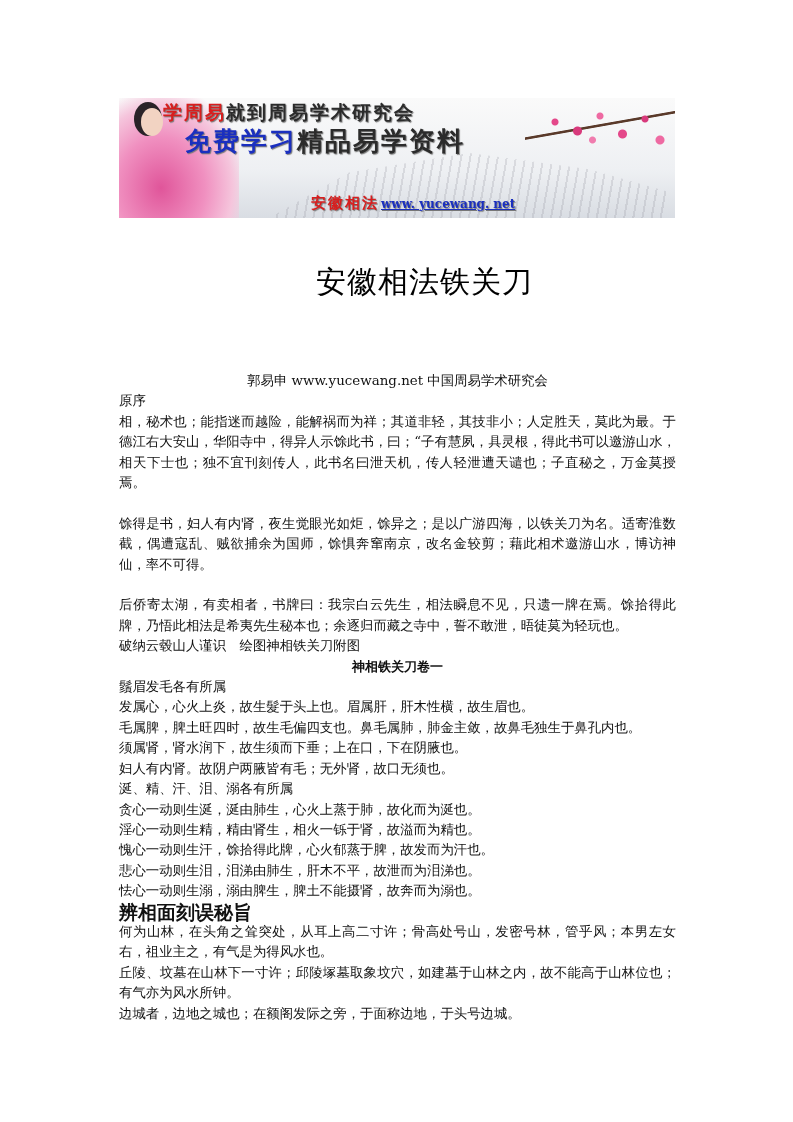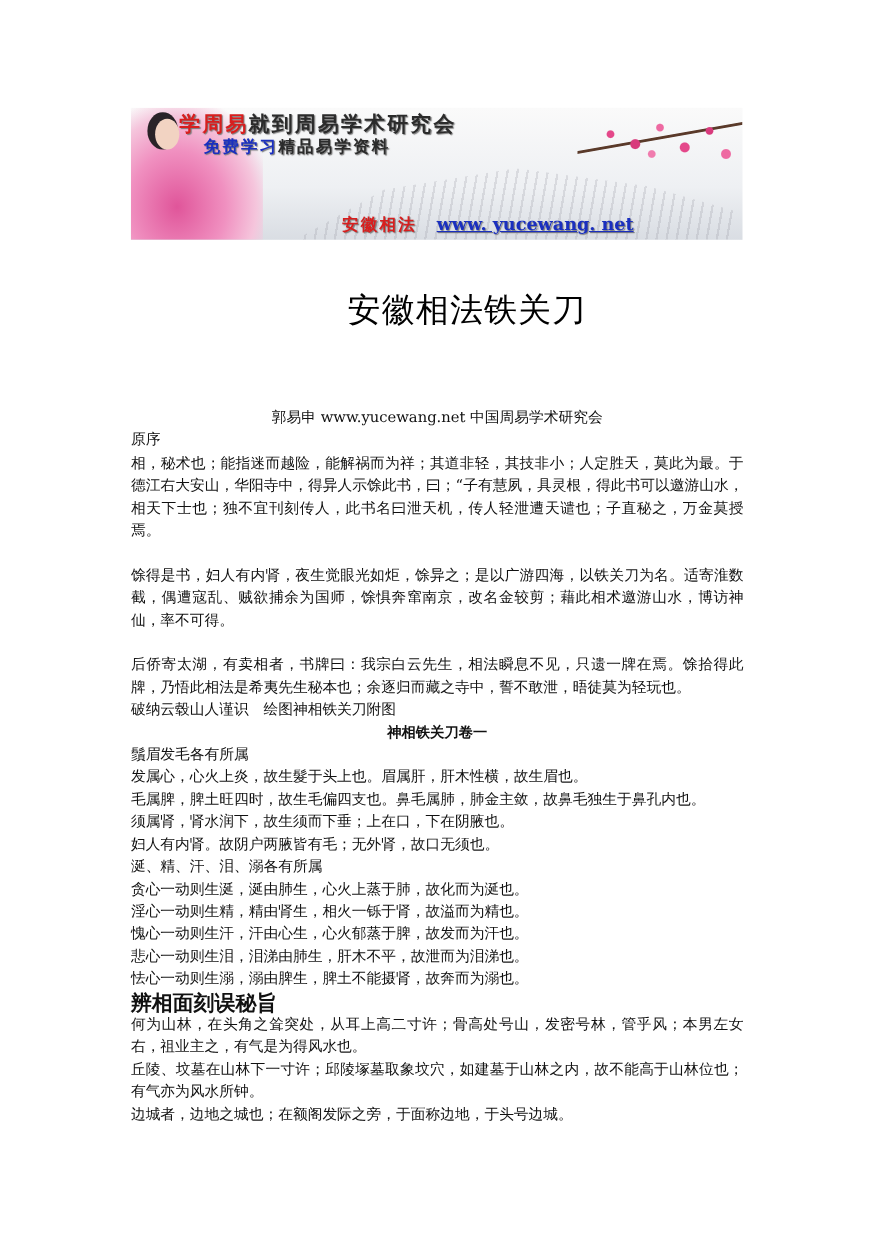--- a/index.html
+++ b/index.html
@@ -19,25 +19,25 @@
                                  radial-gradient(circle at 35% 55%, #d83a7c 0 4px, transparent 5px),
                                  radial-gradient(circle at 50% 30%, #ee6aa2 0 3px, transparent 4px),
                                  radial-gradient(circle at 65% 60%, #e4488a 0 4px, transparent 5px),
                                  radial-gradient(circle at 80% 35%, #d83a7c 0 3px, transparent 4px),
                                  radial-gradient(circle at 90% 70%, #ee6aa2 0 4px, transparent 5px),
                                  radial-gradient(circle at 45% 70%, #f07cae 0 3px, transparent 4px),
                                  linear-gradient(170deg, transparent 45%, #5a3a2a 46% 48%, transparent 49%); }
   .b-line { position: absolute; font-weight: bold; white-space: nowrap;
             font-family: "DejaVu Serif", serif; text-shadow: 1px 1px 1px #777; letter-spacing: 2px; }
   .b-line1 { left: 44px; top: 2px; font-size: 19px; }
-  .b-line2 { left: 66px; top: 26px; font-size: 15px; text-align: right; }
+  .b-line2 { left: 66px; top: 26px; font-size: 26px; text-align: right; }
   .b-line3 { left: 150px; top: 56px; font-size: 30px; letter-spacing: 6px; }
   .b-line4 { left: 192px; top: 96px; font-size: 15px; }
   .red { color: #d81e1e; } .blue { color: #1a2fbf; } .dark { color: #2b2b2b; }
-  .b-url { font-size: 16px; color: #1a2fbf; text-decoration: underline; letter-spacing: 0; font-weight: bold; margin-left: 2px; padding-left: 16px; }
+  .b-url { font-size: 12px; color: #1a2fbf; text-decoration: underline; letter-spacing: 0; font-weight: bold; margin-left: 2px; }
 
   .title { position: absolute; left: 0; width: 793px; top: 262px; text-align: center;
            font-family: "DejaVu Sans", sans-serif; font-size: 30px; color: #000; letter-spacing: 1px; padding-left: 28px; }
   .content { position: absolute; left: 119px; top: 323px; width: 557px;
              font-size: 13.4px; line-height: 20.4px; text-align: justify; margin-top: 48px; }
   .content p { margin: 0; }
   .content .gap { height: 20.4px; }
   .center-line { text-align: center !important; }
   .bold-head { font-family: "DejaVu Sans", sans-serif; font-weight: bold; font-size: 19px; }
   .center-bold { text-align: center !important; font-family: "DejaVu Sans", sans-serif; font-weight: bold; font-size: 13px; }
@@ -76,21 +76,21 @@
 
   <p>鬚眉发毛各有所属</p>
   <p>发属心，心火上炎，故生髮于头上也。眉属肝，肝木性横，故生眉也。</p>
   <p>毛属脾，脾土旺四时，故生毛偏四支也。鼻毛属肺，肺金主敛，故鼻毛独生于鼻孔内也。</p>
   <p>须属肾，肾水润下，故生须而下垂；上在口，下在阴腋也。</p>
   <p>妇人有内肾。故阴户两腋皆有毛；无外肾，故口无须也。</p>
 
   <p>涎、精、汗、泪、溺各有所属</p>
   <p>贪心一动则生涎，涎由肺生，心火上蒸于肺，故化而为涎也。</p>
   <p>淫心一动则生精，精由肾生，相火一铄于肾，故溢而为精也。</p>
-  <p>愧心一动则生汗，汗由心生，心火郁蒸于脾，故发而为汗也。</p>
+  <p>愧心一动则生汗，馀拾得此牌，心火郁蒸于脾，故发而为汗也。</p>
   <p>悲心一动则生泪，泪涕由肺生，肝木不平，故泄而为泪涕也。</p>
   <p>怯心一动则生溺，溺由脾生，脾土不能摄肾，故奔而为溺也。</p>
 
   <p class="bold-head">辨相面刻误秘旨</p>
   <p>何为山林，在头角之耸突处，从耳上高二寸许；骨高处号山，发密号林，管乎风；本男左女右，祖业主之，有气是为得风水也。</p>
   <p>丘陵、坟墓在山林下一寸许；邱陵塚墓取象坟穴，如建墓于山林之内，故不能高于山林位也；有气亦为风水所钟。</p>
   <p>边城者，边地之城也；在额阁发际之旁，于面称边地，于头号边城。</p>
 </div>
 
 </body></html>

